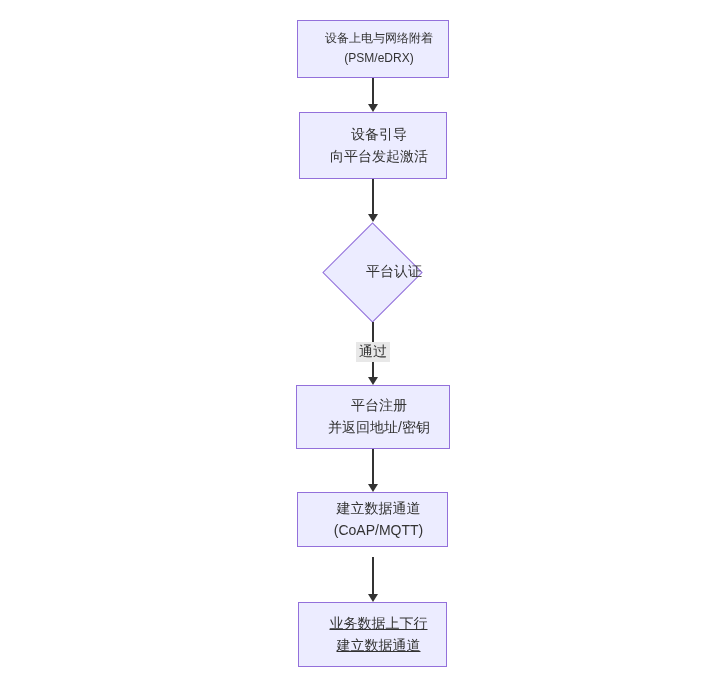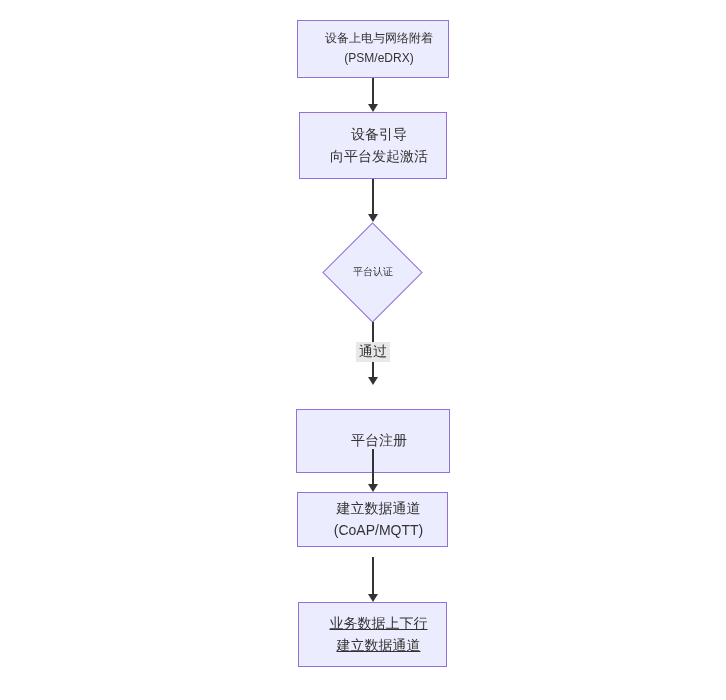--- a/index.html
+++ b/index.html
@@ -48,25 +48,25 @@
     top: 237px;
     width: 71px;
     height: 71px;
     box-sizing: border-box;
     transform: rotate(45deg);
     background: var(--node-fill, #ECECFF);
     border: 1px solid var(--node-border, #9370DB);
   }
   .diamond-label {
     position: absolute;
-    left: 373px;
+    left: 394px;
     top: 272px;
     transform: translate(-50%, -50%);
     color: var(--text, #333333);
-    font-size: 10px;
+    font-size: 14px;
     white-space: nowrap;
   }
   .edge-label {
     position: absolute;
     left: 373px;
     top: 352px;
     transform: translate(-50%, -50%);
     background: var(--edge-label-bg, #e8e8e8);
     color: var(--text, #333333);
     font-size: 14px;
@@ -95,22 +95,23 @@
   <div class="edge-line" style="top:179px; height:35px;"></div>
   <div class="arrowhead" style="top:214px;"></div>
 
   <div class="diamond-shape"></div>
   <div class="diamond-label">平台认证</div>
 
   <div class="edge-line" style="top:322px; height:55px;"></div>
   <div class="edge-label">通过</div>
   <div class="arrowhead" style="top:377px;"></div>
 
-  <div class="node" style="left:296px; top:385px; width:154px; height:64px;margin-top:24px;">
+  <div class="node" style="left:296px; top:385px; width:154px; height:64px;">
     <span>平台注册</span>
+    <span>并返回地址/密钥</span>
   </div>
 
   <div class="edge-line" style="top:449px; height:35px;"></div>
   <div class="arrowhead" style="top:484px;"></div>
 
   <div class="node" style="left:297px; top:492px; width:151px; height:55px;">
     <span>建立数据通道</span>
     <span>(CoAP/MQTT)</span>
   </div>
 

